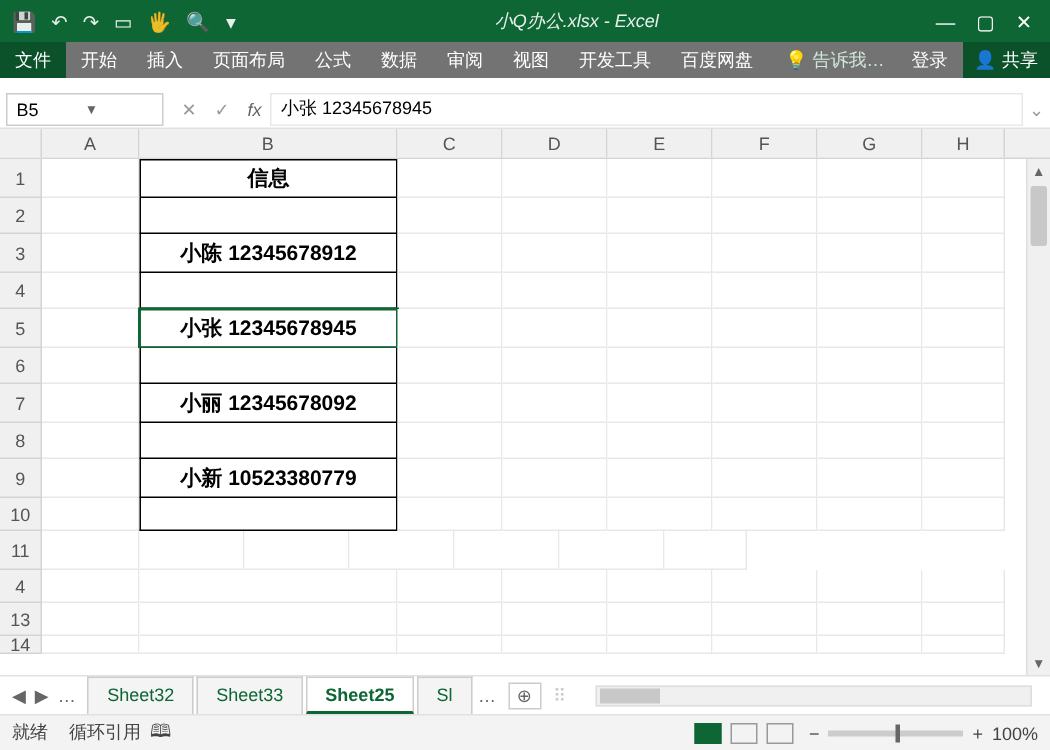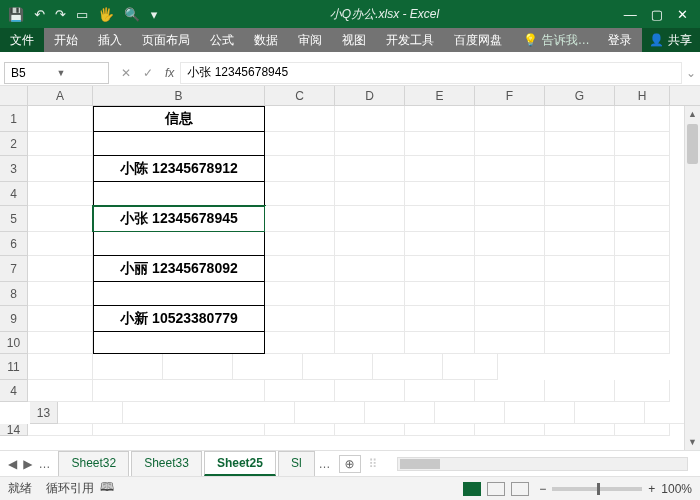--- a/index.html
+++ b/index.html
@@ -245,21 +245,21 @@
         <div class="rowhdr" style="height: 22px;">4</div>
         <div class="cell" style="width: 65px; height: 22px;"></div>
         <div class="cell" style="width: 172px; height: 22px;"></div>
         <div class="cell" style="width: 70px; height: 22px;"></div>
         <div class="cell" style="width: 70px; height: 22px;"></div>
         <div class="cell" style="width: 70px; height: 22px;"></div>
         <div class="cell" style="width: 70px; height: 22px;"></div>
         <div class="cell" style="width: 70px; height: 22px;"></div>
         <div class="cell" style="width: 55px; height: 22px;"></div>
       </div>
-      <div class="row" style="height: 22px; justify-content: flex-end;">
+      <div class="row" style="height: 22px;">
         <div class="rowhdr" style="height: 22px;">13</div>
         <div class="cell" style="width: 65px; height: 22px;"></div>
         <div class="cell" style="width: 172px; height: 22px;"></div>
         <div class="cell" style="width: 70px; height: 22px;"></div>
         <div class="cell" style="width: 70px; height: 22px;"></div>
         <div class="cell" style="width: 70px; height: 22px;"></div>
         <div class="cell" style="width: 70px; height: 22px;"></div>
         <div class="cell" style="width: 70px; height: 22px;"></div>
         <div class="cell" style="width: 55px; height: 22px;"></div>
       </div>

